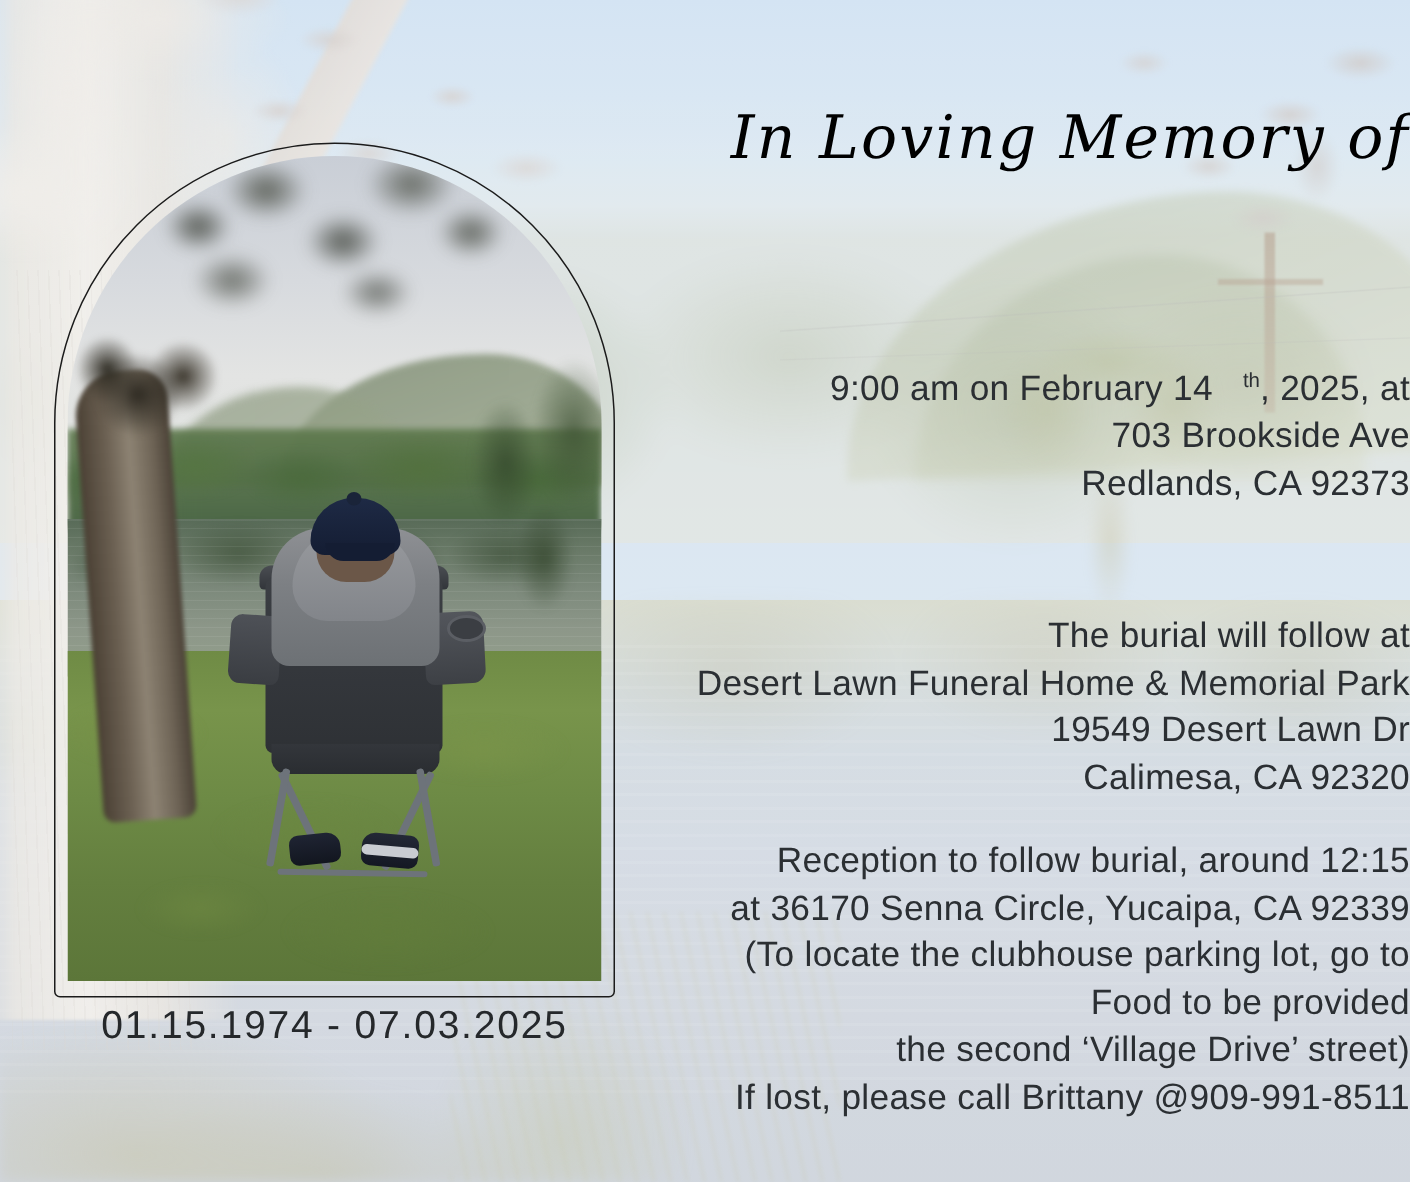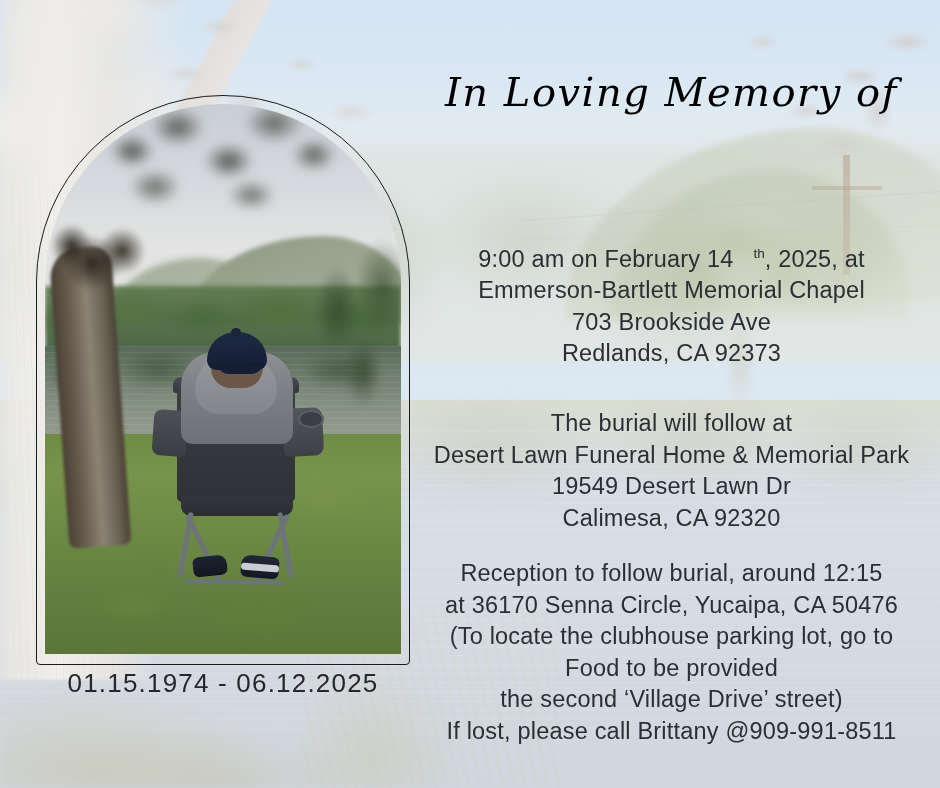--- a/index.html
+++ b/index.html
@@ -450,21 +450,21 @@
   .shoe-sole {
     position: absolute; left: 196px; top: 460px; width: 38px; height: 7px;
     background: #c9ccd2; border-radius: 4px; transform: rotate(5deg);
   }
 
   
   #text-col {
     position: absolute;
     left: 403px; top: 0;
     width: 537px; height: 788px;
-    text-align: center;
+    text-align: right;
   }
   .script {
     font-family: "DejaVu Serif", "Liberation Serif", serif;
     font-style: italic;
     color: #000;
     font-weight: 400;
   }
   #in-loving {
     position: absolute; top: 72px; left: 0; width: 100%;
     font-size: 40px; letter-spacing: 1.5px; line-height: 1;
@@ -562,44 +562,43 @@
       <div class="head"></div>
       <div class="cap"></div>
       <div class="cap-btn"></div>
       <div class="cap-brim"></div>
       <div class="shoe-l"></div>
       <div class="shoe-r"></div>
       <div class="shoe-sole"></div>
     </div>
   </div>
 
-  <div id="dates">01.15.1974 - 06.12.2025</div>
+  <div id="dates">01.15.1974 - 07.03.2025</div>
 
   <div id="text-col">
 
     <div id="in-loving" class="script">In Loving Memory of</div>
 
 
     <div id="funeral-block" class="blk">
       <span class="line"><span>9:00 am on February 14</span><sup>th</sup><span>, 2025, at</span></span>
-      <span class="line">Emmerson-Bartlett Memorial Chapel</span>
       <span class="line">703 Brookside Ave</span>
       <span class="line">Redlands, CA 92373</span>
     </div>
 
     <div id="burial-block" class="blk">
       <span class="line">The burial will follow at</span>
       <span class="line">Desert Lawn Funeral Home &amp; Memorial Park</span>
       <span class="line">19549 Desert Lawn Dr</span>
       <span class="line">Calimesa, CA 92320</span>
     </div>
 
     <div id="reception-block" class="blk">
       <span class="line">Reception to follow burial, around 12:15</span>
-      <span class="line">at 36170 Senna Circle, Yucaipa, CA 50476</span>
+      <span class="line">at 36170 Senna Circle, Yucaipa, CA 92339</span>
       <span class="line">(To locate the clubhouse parking lot, go to</span>
       <span class="line">Food to be provided</span>
       <span class="line">the second ‘Village Drive’ street)</span>
       <span class="line">If lost, please call Brittany @909-991-8511</span>
     </div>
 
   </div>
 </div>
 
 </body></html>

